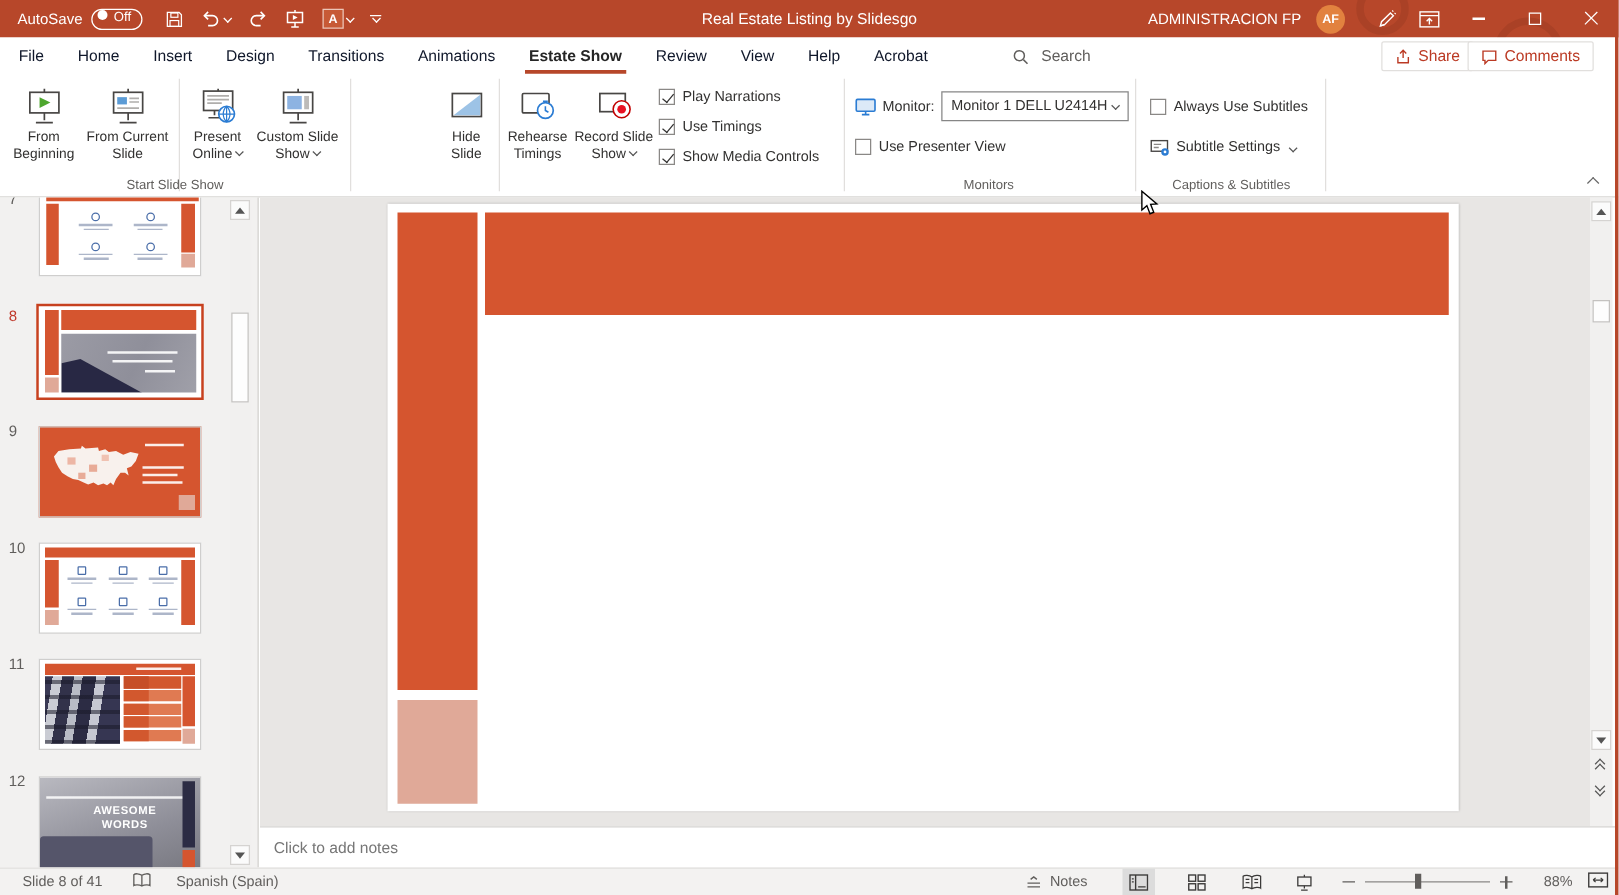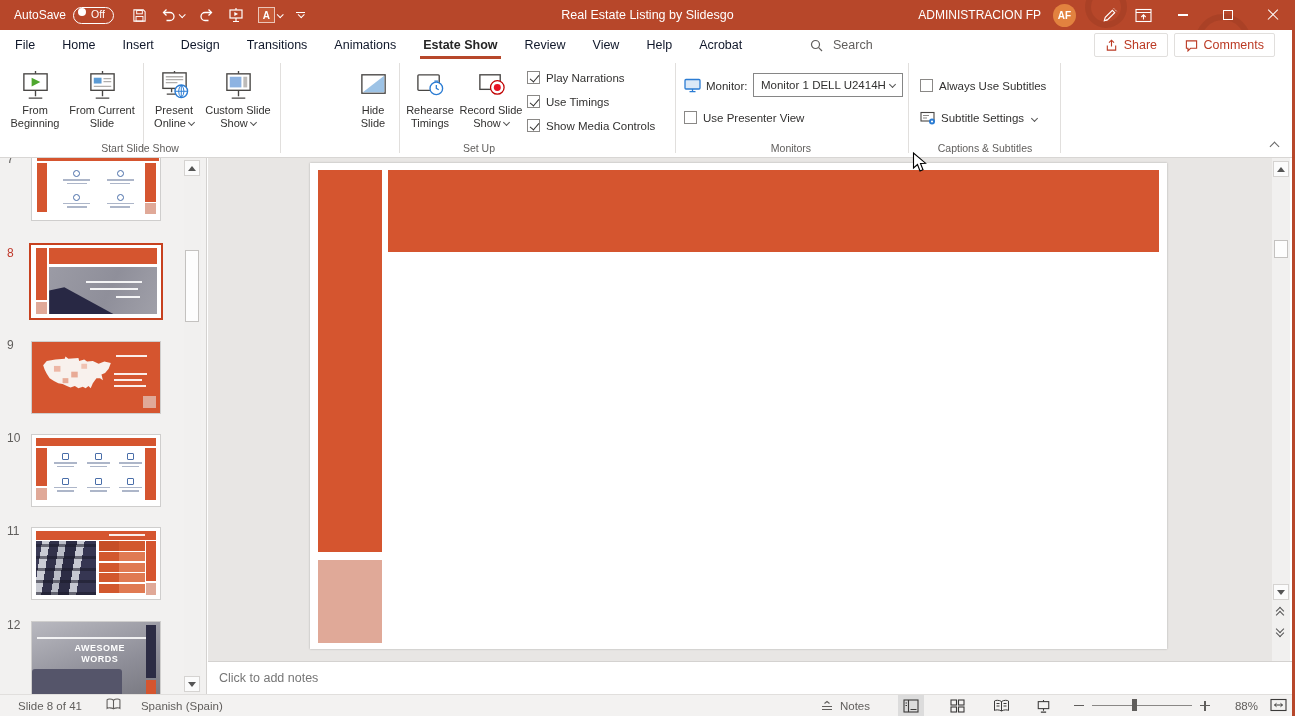--- a/index.html
+++ b/index.html
@@ -221,21 +221,21 @@
       <span class="mtab">Help</span>
       <span class="mtab">Acrobat</span>
     </div>
     <div class="searchbox">
       <svg width="13" height="13" viewBox="0 0 13 13">
           <circle cx="5.5" cy="5.5" r="4" fill="none" stroke="#605e5c" stroke-width="1.2"></circle>
           <line x1="8.7" y1="8.7" x2="12" y2="12" stroke="#605e5c" stroke-width="1.2"></line>
         </svg>
       <span>Search</span>
     </div>
-    <div class="topbtn" style="right:127px;">
+    <div class="topbtn" style="right:116px;">
       <svg width="13" height="13" viewBox="0 0 14 14">
           <path d="M7 1.5 v6.5 M4.3 4 L7 1.3 L9.7 4" fill="none" stroke="#bb3a24" stroke-width="1.2"></path>
           <path d="M2.5 7 v5 h9 v-5" fill="none" stroke="#bb3a24" stroke-width="1.2"></path>
         </svg>
       <span>Share</span>
     </div>
     <div class="topbtn" style="right:20px;">
       <svg width="13" height="13" viewBox="0 0 14 14">
           <path d="M1.5 2 h11 v8 h-6.5 l-2.8 2.8 v-2.8 h-1.7 z" fill="none" stroke="#bb3a24" stroke-width="1.2"></path>
         </svg>
@@ -363,21 +363,20 @@
           <rect x="1" y="1.5" width="13" height="8.5" fill="#fff" stroke="#484644" stroke-width="1.1"></rect>
           <path d="M3 4.5 h6 M3 7 h4" stroke="#8a8886" stroke-width="1.1"></path>
           <circle cx="12" cy="10.5" r="3" fill="#2b7cd3"></circle>
           <circle cx="12" cy="10.5" r="1.1" fill="#fff"></circle>
         </svg>
       <span>Subtitle Settings</span>
       <span class="chev"></span>
     </div>
 
     <div class="glabel" style="left:6px; width:268px;">Start Slide Show</div>
-    <div class="glabel" style="left:288px; width:382px;">Set Up</div>
     <div class="glabel" style="left:680px; width:222px;">Monitors</div>
     <div class="glabel" style="left:910px; width:150px;">Captions &amp; Subtitles</div>
     <div class="rsep" style="left:1060px;"></div>
     <div class="collapse-chev"></div>
   </div>
 
   <div class="thumbpanel">
 
     <div class="thumbnum" style="top:-6px;">7</div>
     <div class="thumb" style="top:-8px; height:71px;">

